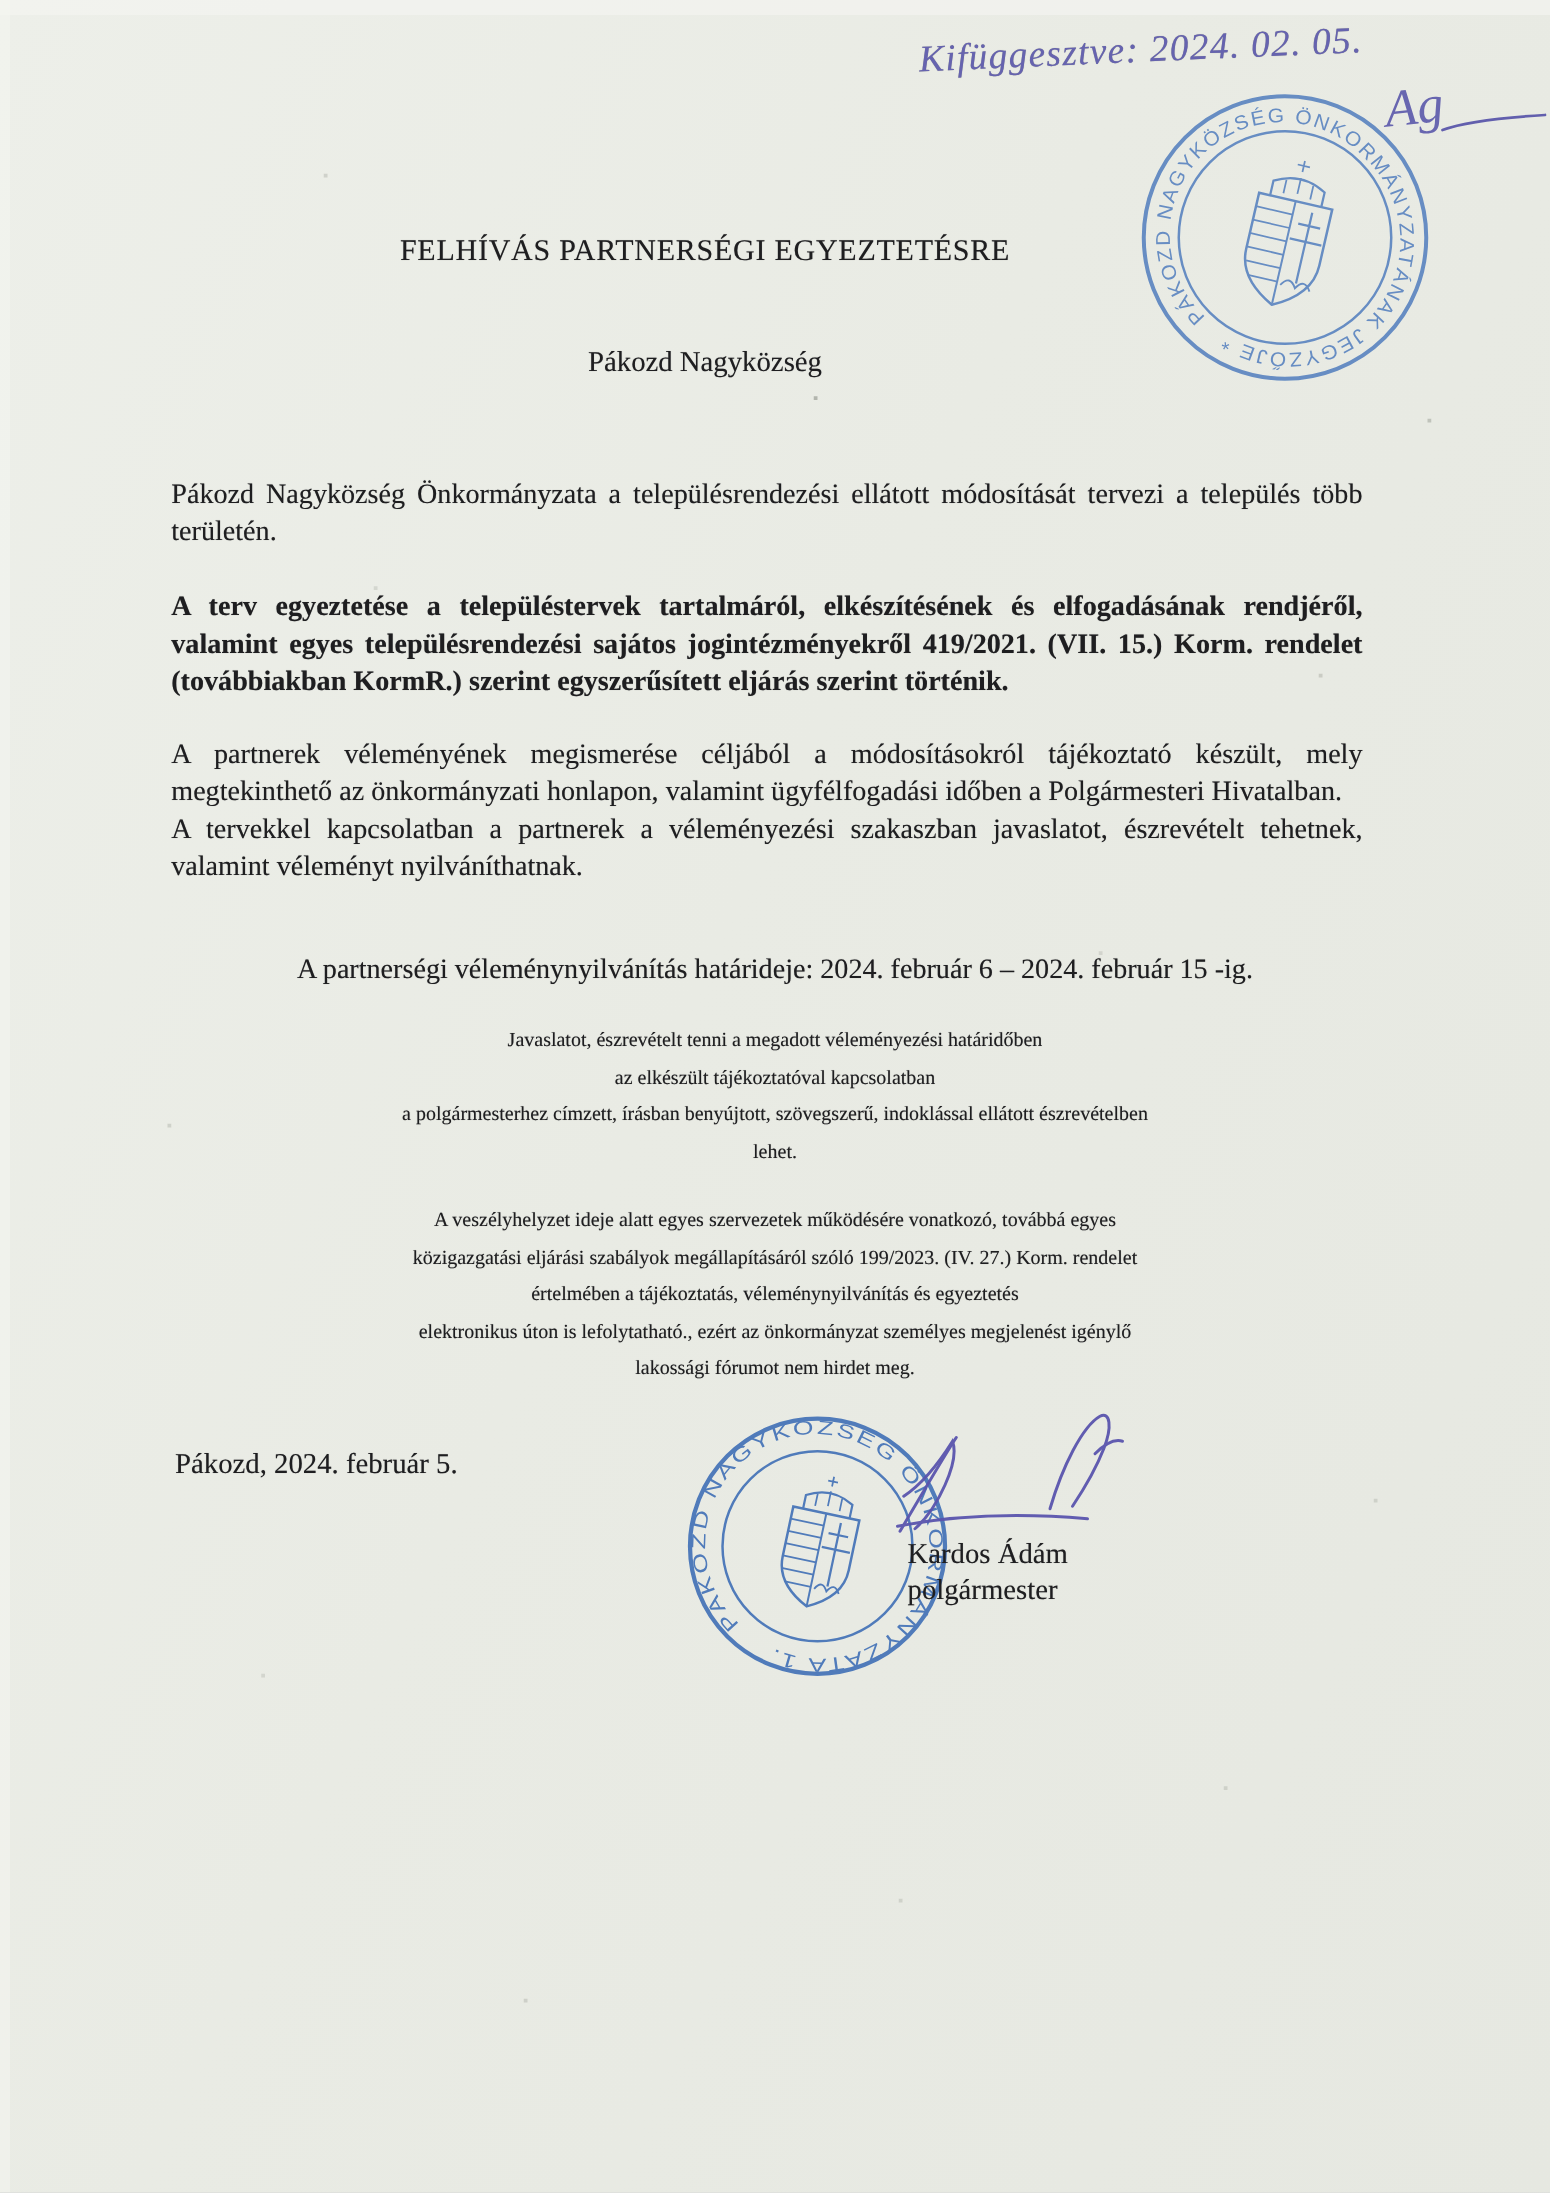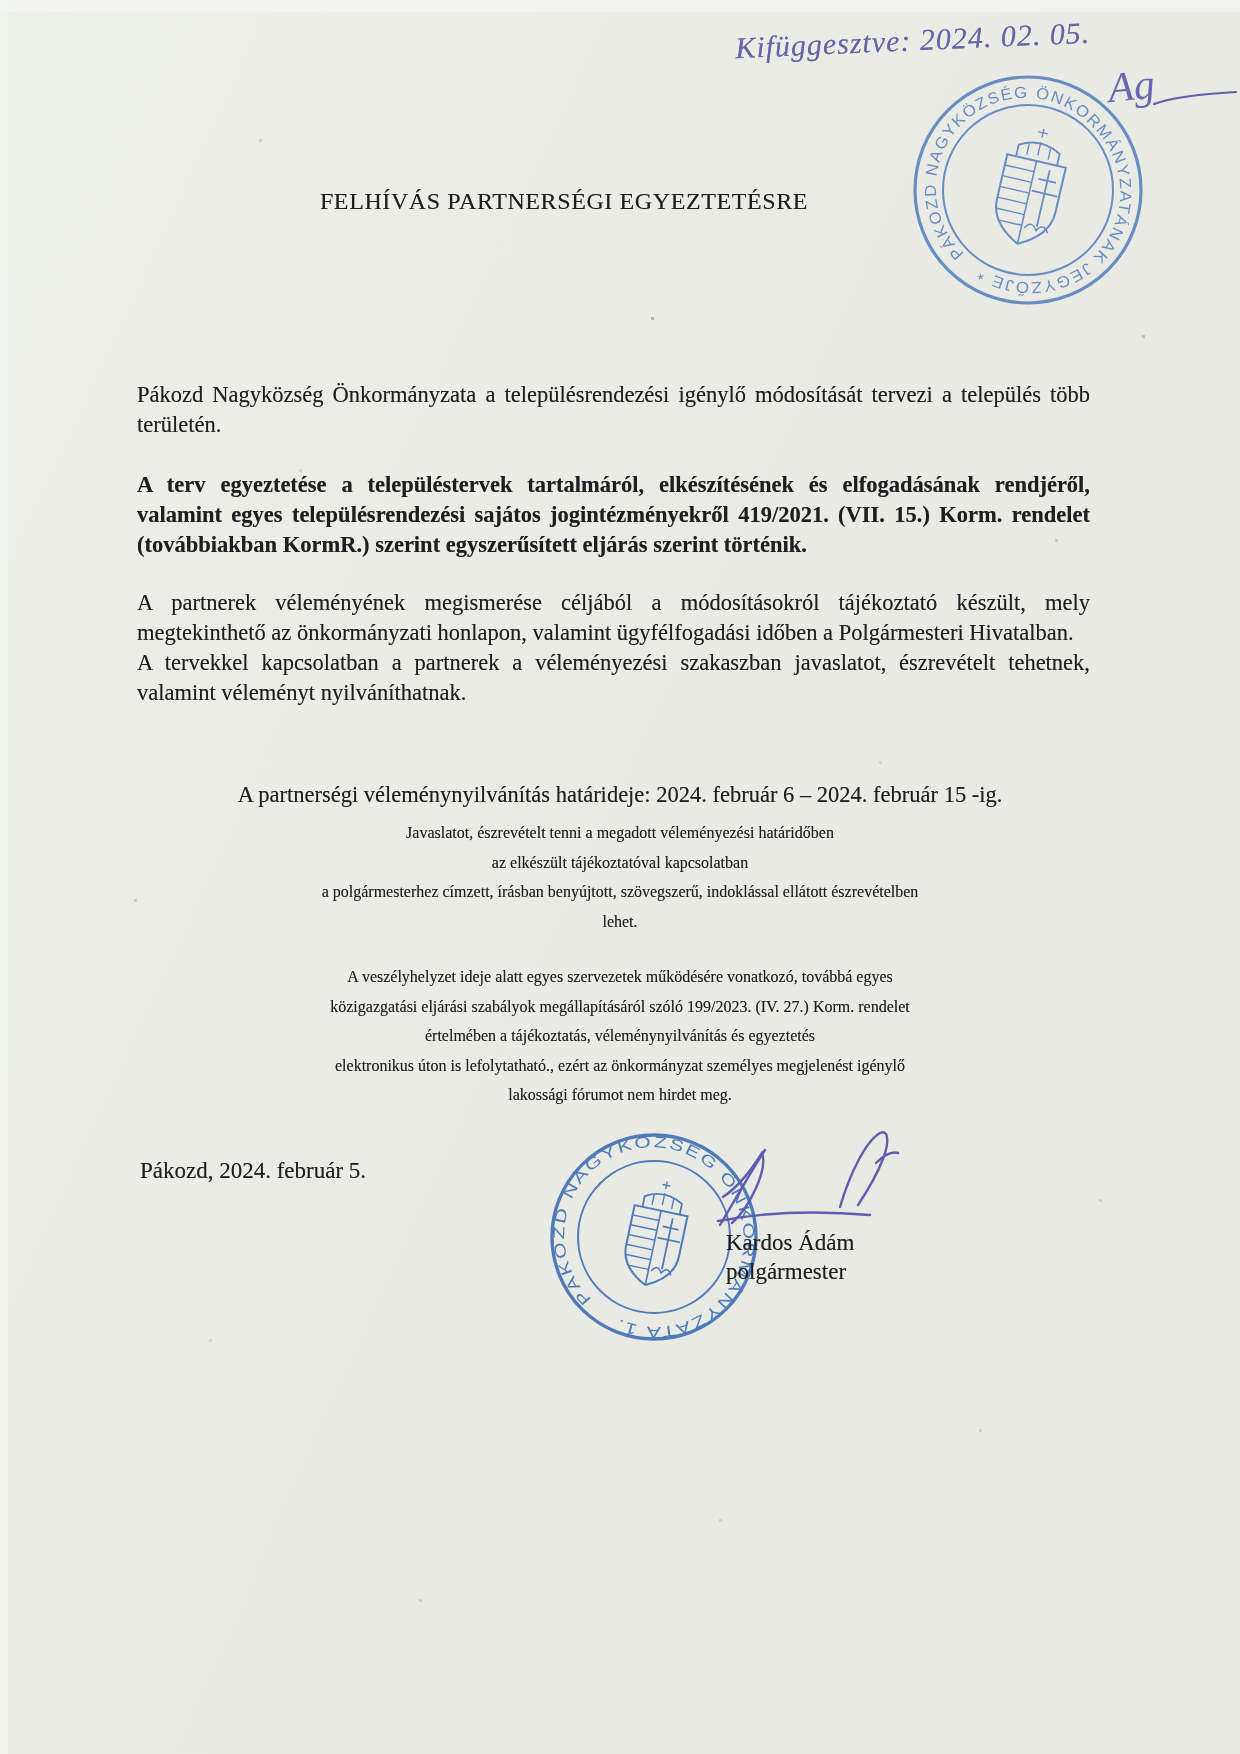--- a/index.html
+++ b/index.html
@@ -23,21 +23,21 @@
       300px 470px 0 1px rgba(110,115,105,.18),1100px 1200px 0 1px rgba(110,115,105,.2),
       210px 1340px 0 1px rgba(110,115,105,.18),720px 1520px 0 1px rgba(110,115,105,.2);}
   .txt{position:absolute;text-shadow:0 0 .6px rgba(25,25,28,.45);}
   .title{left:0;top:188px;width:1128px;text-align:center;font-size:24px;letter-spacing:.6px;}
   .subtitle{left:0;top:274px;width:1128px;text-align:center;font-size:23px;line-height:31px;}
   .para{left:137px;width:953px;font-size:22.5px;line-height:30px;text-align:justify;}
   .p1{top:380px;}
   .p2{top:470px;font-weight:bold;}
   .p34{top:588px;}
   .p34 p{margin:0;}
-  .deadline{left:90px;top:782px;width:1060px;text-align:center;font-size:22.5px;}
+  .deadline{left:90px;top:762px;width:1060px;text-align:center;font-size:22.5px;}
   .centered{left:80px;width:1080px;text-align:center;font-size:16px;line-height:29.5px;}
   .blk-submission{top:818px;}
   .blk-emergency{top:962px;}
   .dateline{left:140px;top:1158px;font-size:23px;}
   .signer{left:726px;top:1228px;font-size:23px;line-height:29px;}
   .hand{position:absolute;color:#5b58ab;font-style:italic;font-family:"Liberation Serif","DejaVu Serif",serif;}
   .hand-note{left:735px;top:22px;width:420px;font-size:30px;transform:rotate(-2.5deg);letter-spacing:1px;opacity:.92;}
   .hand-initials{left:1108px;top:62px;font-size:42px;transform:rotate(-6deg);opacity:.9;}
   .stamp{position:absolute;opacity:.82;filter:blur(.2px);}
   .stamp-top{left:906px;top:68px;}
@@ -71,23 +71,24 @@
       <path d="M -30 -27 H 0 M -30 -16 H 0 M -30 -5 H 0 M -30 6 H 0 M -28 17 H 0 M -24 28 H 0" stroke-width="1.4"></path>
       <path d="M 15 -32 L 15 26 M 6 -21 H 24 M 2 -8 H 28" stroke-width="1.8"></path>
       <path d="M 3 30 q 6 -10 12 0 q 6 -10 12 0" stroke-width="1.5"></path>
       <path d="M -21 -38 L -21 -50 Q 0 -62 21 -50 L 21 -38" stroke-width="1.8"></path>
       <path d="M -11 -42 L -11 -53 M 0 -44 L 0 -57 M 11 -42 L 11 -53 M 0 -62 L 0 -71 M -5 -67 H 5" stroke-width="1.4"></path>
     </g>
   </svg>
 
   <div class="txt title">FELHÍVÁS PARTNERSÉGI EGYEZTETÉSRE</div>
   <div class="txt subtitle">
+    <div>Pákozd Nagyközség</div>
   </div>
 
-  <div class="txt para p1">Pákozd Nagyközség Önkormányzata a településrendezési igénylő módosítását tervezi a település több területén.</div>
+  <div class="txt para p1">Pákozd Nagyközség Önkormányzata a településrendezési ellátott módosítását tervezi a település több területén.</div>
   <div class="txt para p2">A terv egyeztetése a településtervek tartalmáról, elkészítésének és elfogadásának rendjéről, valamint egyes településrendezési sajátos jogintézményekről 419/2021. (VII. 15.) Korm. rendelet (továbbiakban KormR.) szerint egyszerűsített eljárás szerint történik.</div>
   <div class="txt para p34">
     <p>A partnerek véleményének megismerése céljából a módosításokról tájékoztató készült, mely megtekinthető az önkormányzati honlapon, valamint ügyfélfogadási időben a Polgármesteri Hivatalban.</p>
     <p>A tervekkel kapcsolatban a partnerek a véleményezési szakaszban javaslatot, észrevételt tehetnek, valamint véleményt nyilváníthatnak.</p>
   </div>
 
   <div class="txt deadline">A partnerségi véleménynyilvánítás határideje: 2024. február 6 – 2024. február 15 -ig.</div>
 
   <div class="txt centered blk-submission">
     <div>Javaslatot, észrevételt tenni a megadott véleményezési határidőben</div>

